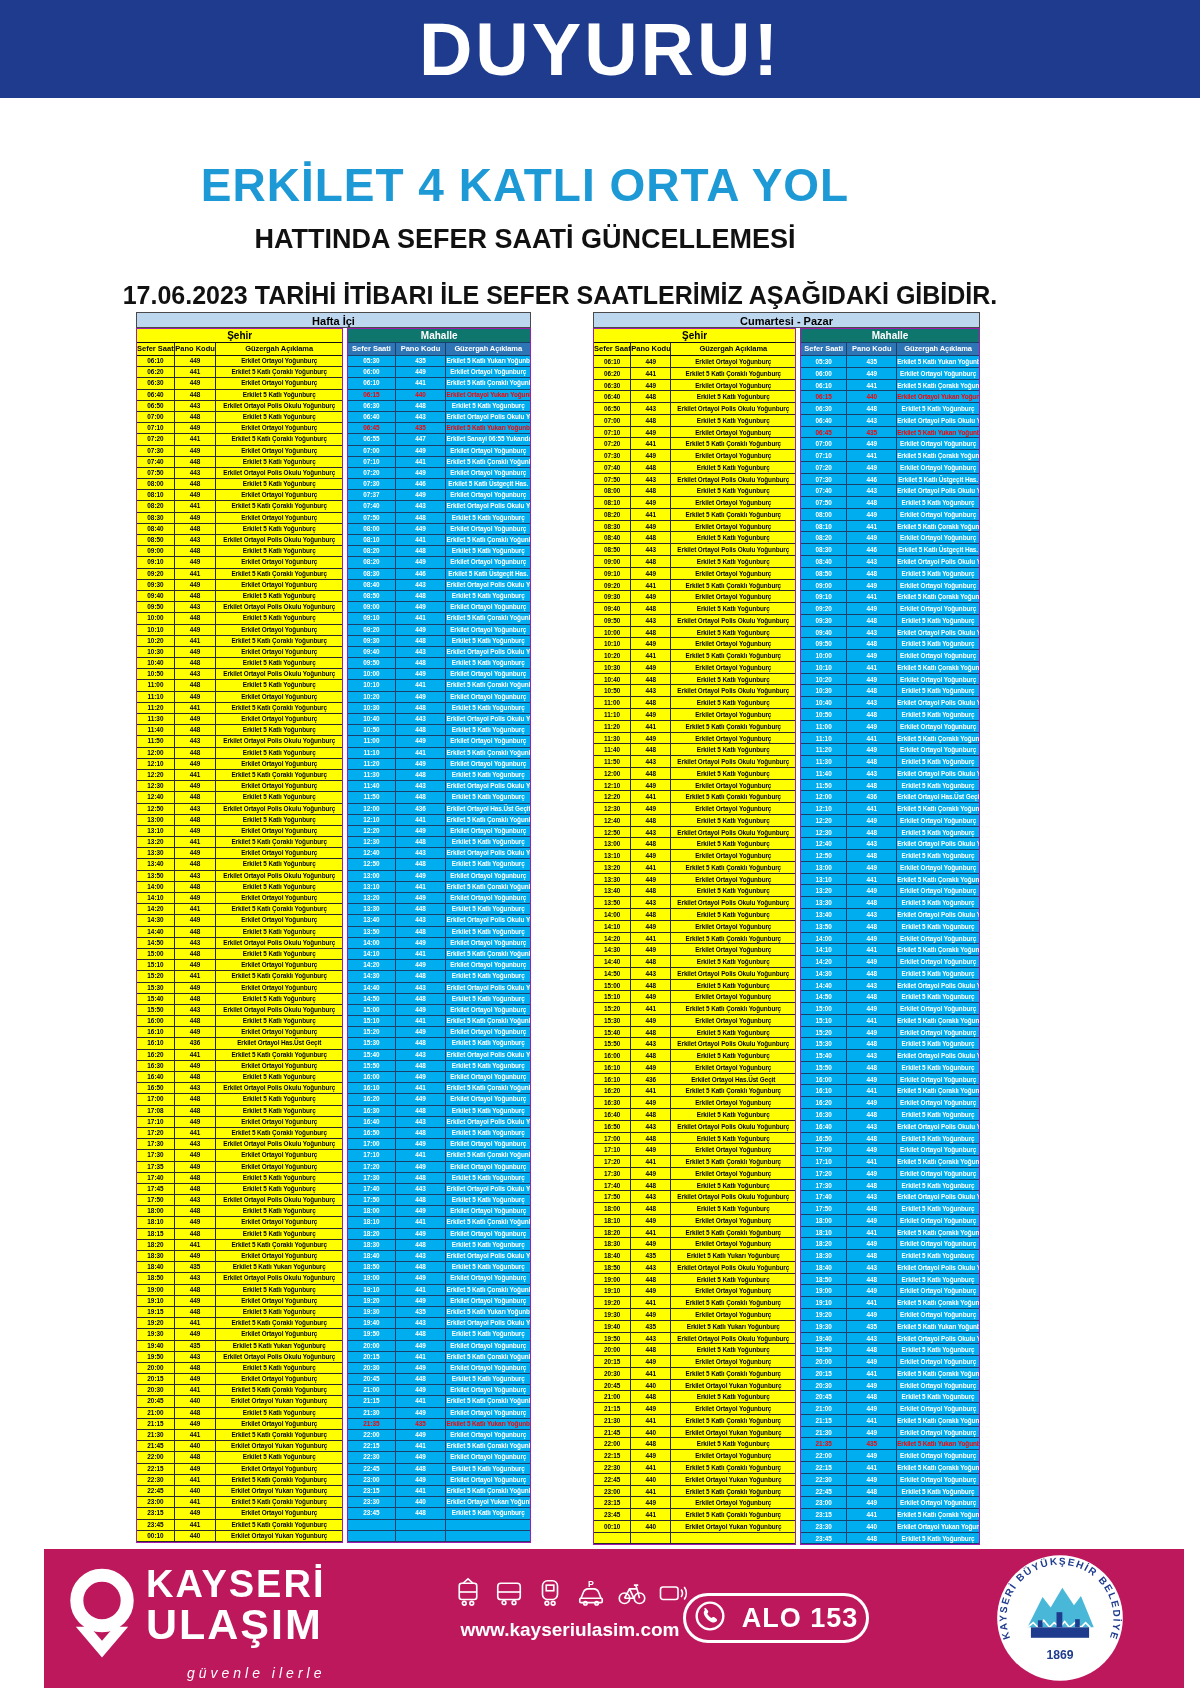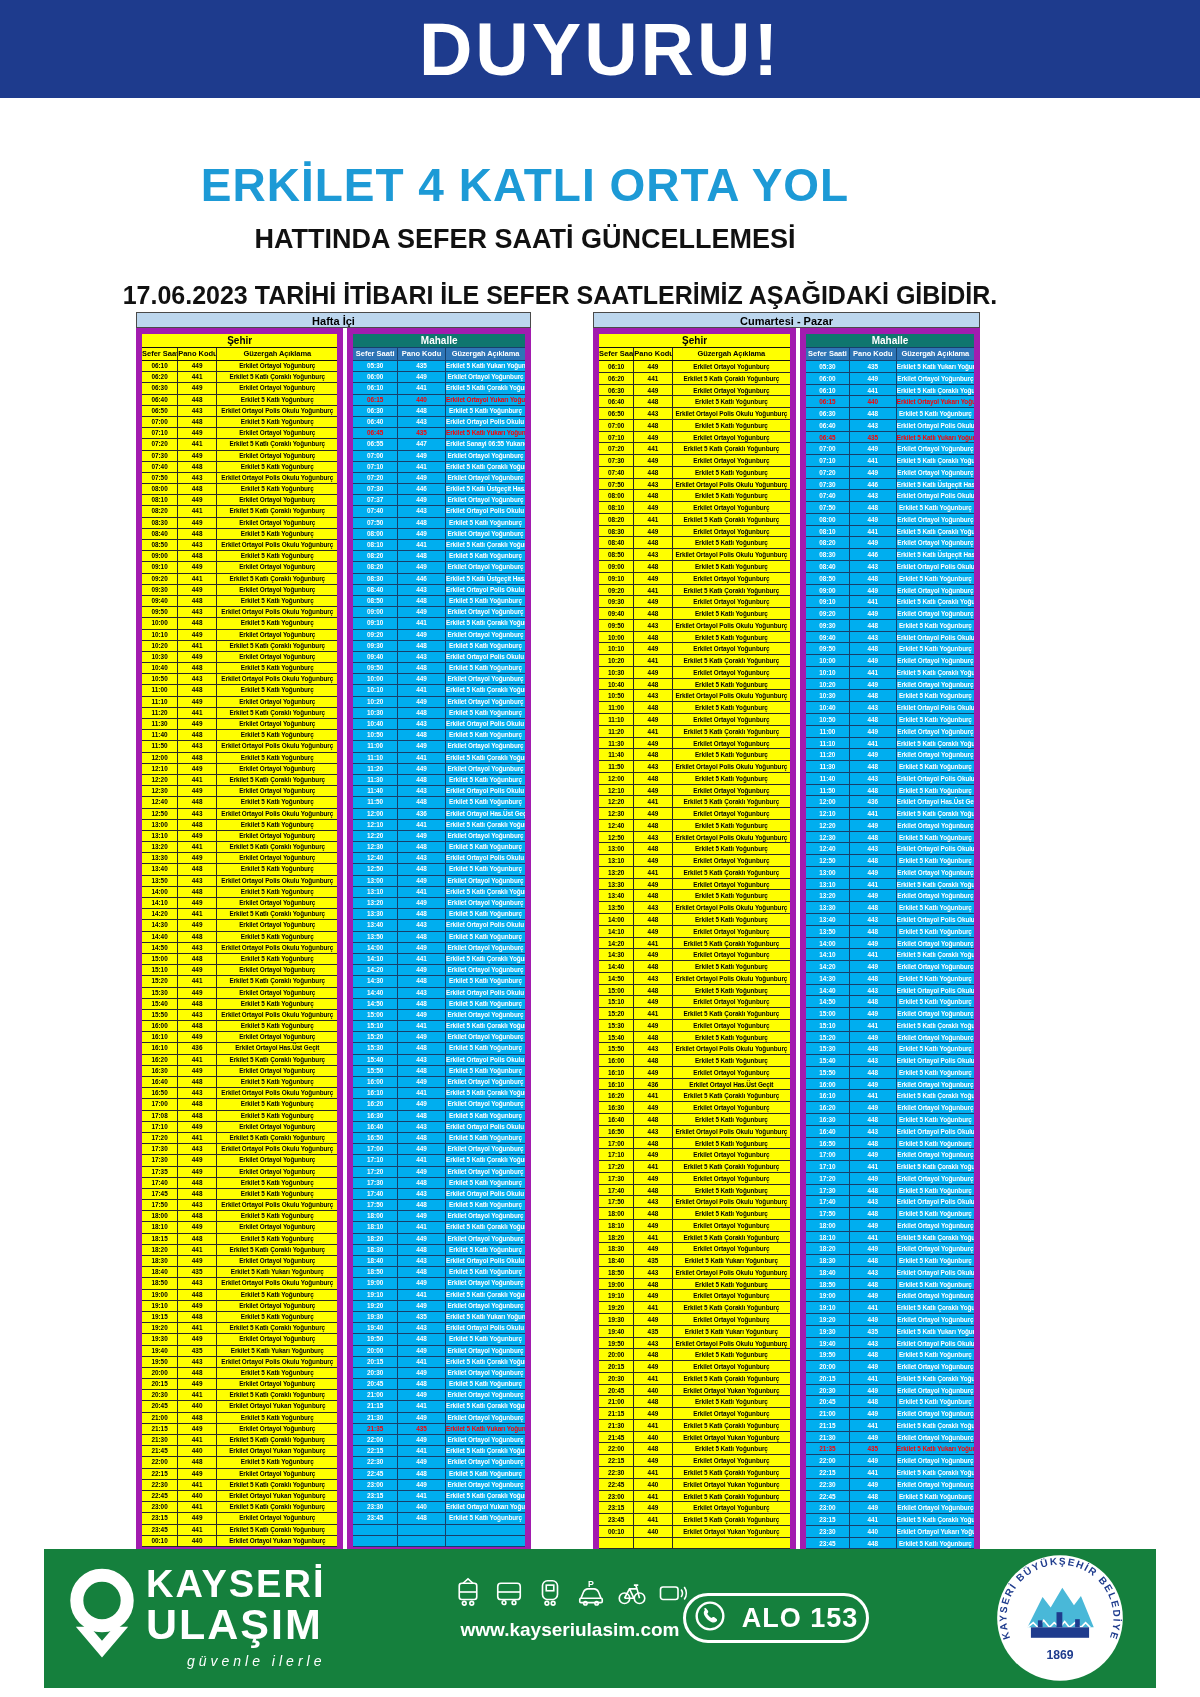--- a/index.html
+++ b/index.html
@@ -18,21 +18,21 @@
         color:#111;font-size:27px;font-weight:800;}
   .sub2{position:absolute;top:261px;left:0;width:1120px;text-align:center;
         color:#111;font-size:25px;font-weight:800;margin-top:20px;}
   
   .tables{position:absolute;left:120px;top:312px;display:flex;gap:21px;}
   .group{display:flex;flex-direction:column;padding-left:16px;}
   .g0{width:395px;} .g1{width:387px;margin-left:25px;}
   .group-title{height:16px;line-height:16px;background:#bdd7ee;border:1px solid #4a4a4a;
                text-align:center;font-size:11px;font-weight:bold;color:#000;box-sizing:border-box;}
   .pair{display:flex;gap:4px;}
-  .tbl{box-sizing:border-box;border:6px solid #a21caf;}
+  .tbl{box-sizing:border-box;border:1px solid #a21caf;}
   .sehir{width:52.5%;} .mahalle{width:46.5%;}
   .band{height:14px;line-height:14px;text-align:center;font-size:10px;font-weight:bold;box-sizing:border-box;}
   .sehir .band{background:#ffff00;color:#000;border-bottom:1px solid #111;}
   .mahalle .band{background:#0f766e;color:#fff;border-bottom:1px solid #17406b;}
   .cols{display:flex;height:13px;line-height:12px;font-size:7.5px;font-weight:bold;box-sizing:border-box;}
   .sehir .cols{background:#ffff00;color:#000;border-bottom:1px solid #111;}
   .mahalle .cols{background:#2e75b6;color:#fff;border-bottom:1px solid #17406b;}
   .row{display:flex;box-sizing:border-box;}
   .g0 .row{height:11.2px;line-height:10.4px;}
   .g1 .row{height:11.78px;line-height:11px;}
@@ -41,26 +41,26 @@
   .cell{box-sizing:border-box;font-size:6.4px;font-weight:bold;text-align:center;
         white-space:nowrap;overflow:hidden;}
   .sehir .cell{border-right:1px solid #2a2a2a;}
   .mahalle .cell{border-right:1px solid #17406b;}
   .cell:last-child{border-right:none;}
   .sehir .c-t{width:18.5%;} .sehir .c-c{width:20%;} .sehir .c-d{width:61.5%;letter-spacing:-0.1px;}
   .mahalle .c-t{width:26%;} .mahalle .c-c{width:28%;} .mahalle .c-d{width:46%;letter-spacing:-0.1px;}
   .red .cell{color:#ff0000;}
   .hcell{font-size:7.5px;font-weight:bold;text-align:center;white-space:nowrap;overflow:hidden;box-sizing:border-box;}
   
-  .footer{position:absolute;left:44px;top:1549px;width:1112px;height:139px;background:#15803d;}
+  .footer{position:absolute;left:44px;top:1549px;width:1112px;height:139px;background:#be185d;padding-left:28px;}
   .pin{position:absolute;left:16px;top:10px;}
   .brand{position:absolute;left:102px;top:16px;color:#fff;text-align:left;}
   .brand .b1{font-size:38px;font-weight:800;letter-spacing:2px;line-height:38px;}
   .brand .b2{font-size:43px;font-weight:800;letter-spacing:2px;line-height:42px;}
-  .brand .tag{font-size:14px;font-style:italic;letter-spacing:4px;text-align:right;margin-top:8px;}
+  .brand .tag{font-size:14px;font-style:italic;letter-spacing:4px;text-align:right;margin-top:20px;}
   .transport{position:absolute;left:366px;top:28px;width:320px;display:flex;justify-content:center;gap:11px;}
   .transport svg{display:block;}
   .website{position:absolute;left:366px;top:70px;width:320px;text-align:center;color:#fff;
            font-size:19px;font-weight:700;}
   .pill{position:absolute;left:639px;top:44px;width:186px;height:50px;border:3px solid #fff;
         border-radius:27px;display:flex;align-items:center;justify-content:center;gap:16px;box-sizing:border-box;}
   .pill-label{color:#fff;font-size:27px;font-weight:800;letter-spacing:1px;}
   .seal{position:absolute;left:952px;top:5px;}
 </style>
 </head>

